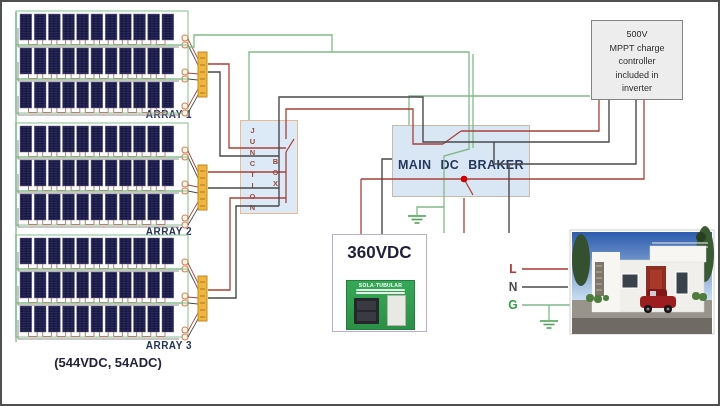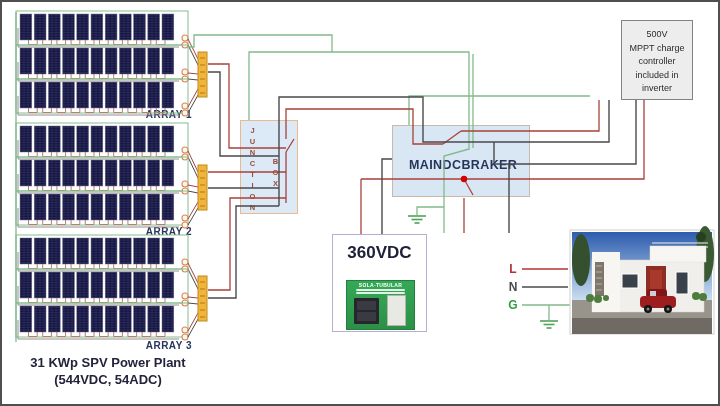--- a/index.html
+++ b/index.html
@@ -4,21 +4,21 @@
 <style>
   html,body{margin:0;padding:0;background:#fff}
   .stage{position:relative;width:720px;height:406px;background:#fff;border:2px solid #4f4f4f;
          box-sizing:border-box;font-family:"Liberation Sans",sans-serif;overflow:hidden}
   .box{position:absolute;box-sizing:border-box}
   .jbox{background:#dceaf8;border:1.5px solid #eab98e}
   .vtext{position:absolute;writing-mode:vertical-rl;text-orientation:upright;font-size:7.5px;
          font-weight:bold;color:#9c4a3a;letter-spacing:2px}
   .braker{background:#d9e6f4;border:1px solid #c9b9a9}
   .braker .words{position:absolute;left:0;right:0;top:32px;display:flex;justify-content:space-between;
-         padding:0 16px;font-size:12.5px;font-weight:bold;color:#24365c;letter-spacing:.4px}
+         padding:0 5px;font-size:12.5px;font-weight:bold;color:#24365c;letter-spacing:.4px}
   .mppt{background:#ededed;border:1.5px solid #838383;text-align:center;font-size:9px;color:#2b2b2b;
          padding-top:7px;line-height:1.5}
   .panel-box{background:#fff;border:1.5px solid #b7aed2}
   .btitle{position:absolute;top:6px;left:0;right:0;text-align:center;font-weight:bold;font-size:17px;
          color:#20203a;line-height:1.4}
   .bat-img{position:absolute;left:13px;top:45px;width:67px;height:48px;border:1px solid #23803c;
          background:linear-gradient(#35a857,#2c9046)}
   .bat-brand{font-size:5px;color:#fff;font-weight:bold;text-align:center;letter-spacing:.3px;margin-top:1px}
   .bat-line{height:2px;background:rgba(255,255,255,.85);margin:1px 9px;border-radius:1px}
   .bat-dark{position:absolute;left:7px;top:17px;width:25px;height:26px;background:#26262c;border-radius:1px}
@@ -50,21 +50,21 @@
   </div>
 
   <div class="box braker" style="left:390px;top:123px;width:138px;height:72px">
     <div class="words">
       <span>MAIN</span>
       <span>DC</span>
       <span>BRAKER</span>
     </div>
   </div>
 
-  <div class="box mppt" style="left:619px;top:18px;width:72px;height:80px">
+  <div class="box mppt" style="left:589px;top:18px;width:92px;height:80px">
     <div>500V</div>
     <div>MPPT charge</div>
     <div>controller</div>
     <div>included in</div>
     <div>inverter</div>
   </div>
 
   <div class="box panel-box" style="left:330px;top:232px;width:95px;height:98px">
     <div class="btitle">
       <div>360VDC</div>
@@ -84,21 +84,20 @@
 
   <div class="lng" style="left: 504px; top: 260px; color: rgb(176, 52, 52);">L</div>
   <div class="lng" style="left: 504px; top: 278px; color: rgb(74, 74, 74);">N</div>
   <div class="lng" style="left: 504px; top: 296px; color: rgb(47, 158, 65);">G</div>
 
   <div class="alabel" style="top:107px">ARRAY 1</div>
   <div class="alabel" style="top:224px">ARRAY 2</div>
   <div class="alabel" style="top:338px">ARRAY 3</div>
 
   <div class="ptitle">
-    <div>31 KWp SPV Power Plant</div>
     <div>(544VDC, 54ADC)</div>
   </div>
 
 <svg class="wires" width="720" height="406">
       <defs>
         <pattern id="pv" width="4" height="5" patternUnits="userSpaceOnUse">
           <rect width="4" height="5" fill="#15153d"></rect>
           <path d="M0 .5H4M0 3H4M2 0V5" stroke="#31316b" stroke-width="0.6" fill="none"></path>
         </pattern>
         <linearGradient id="sky" x1="0" y1="0" x2="0" y2="1">

